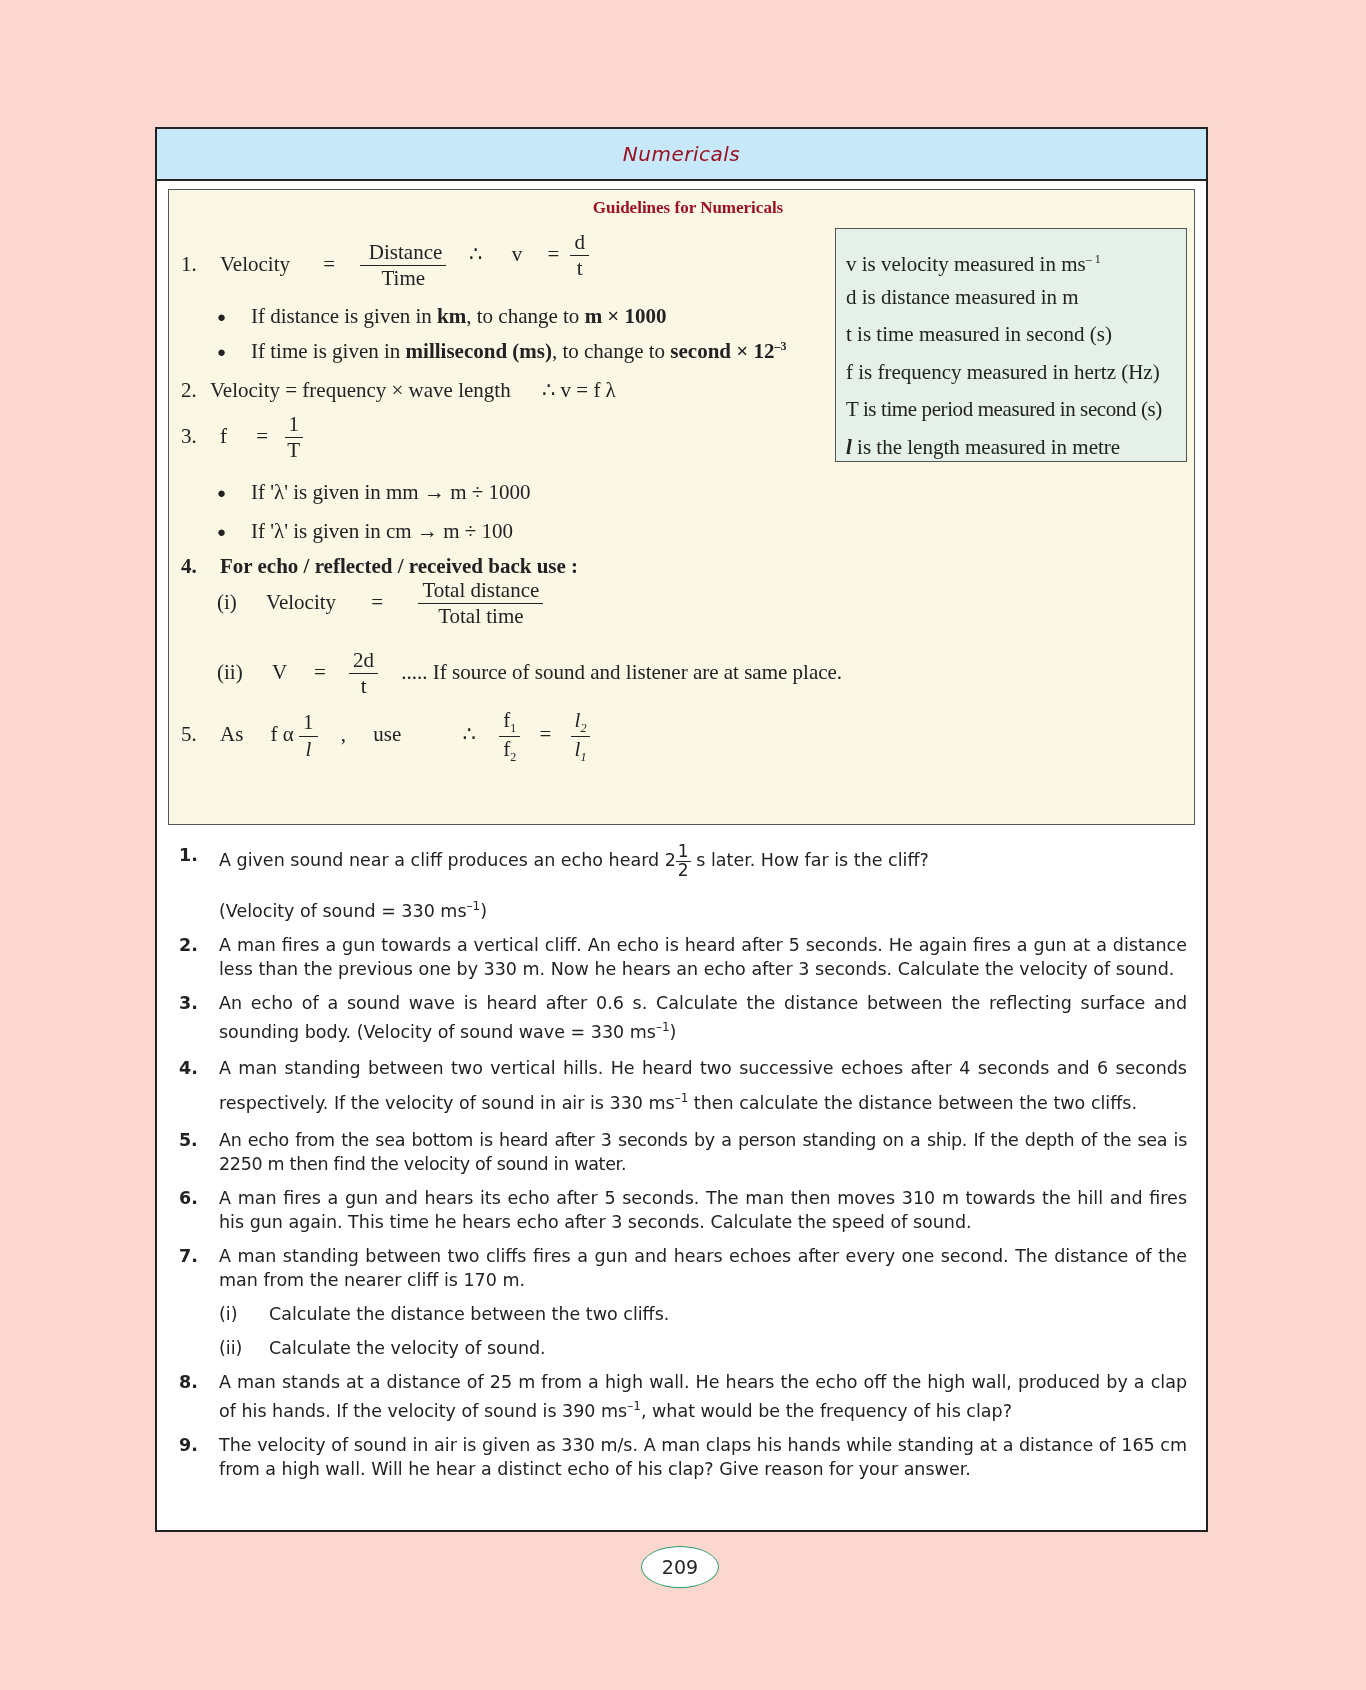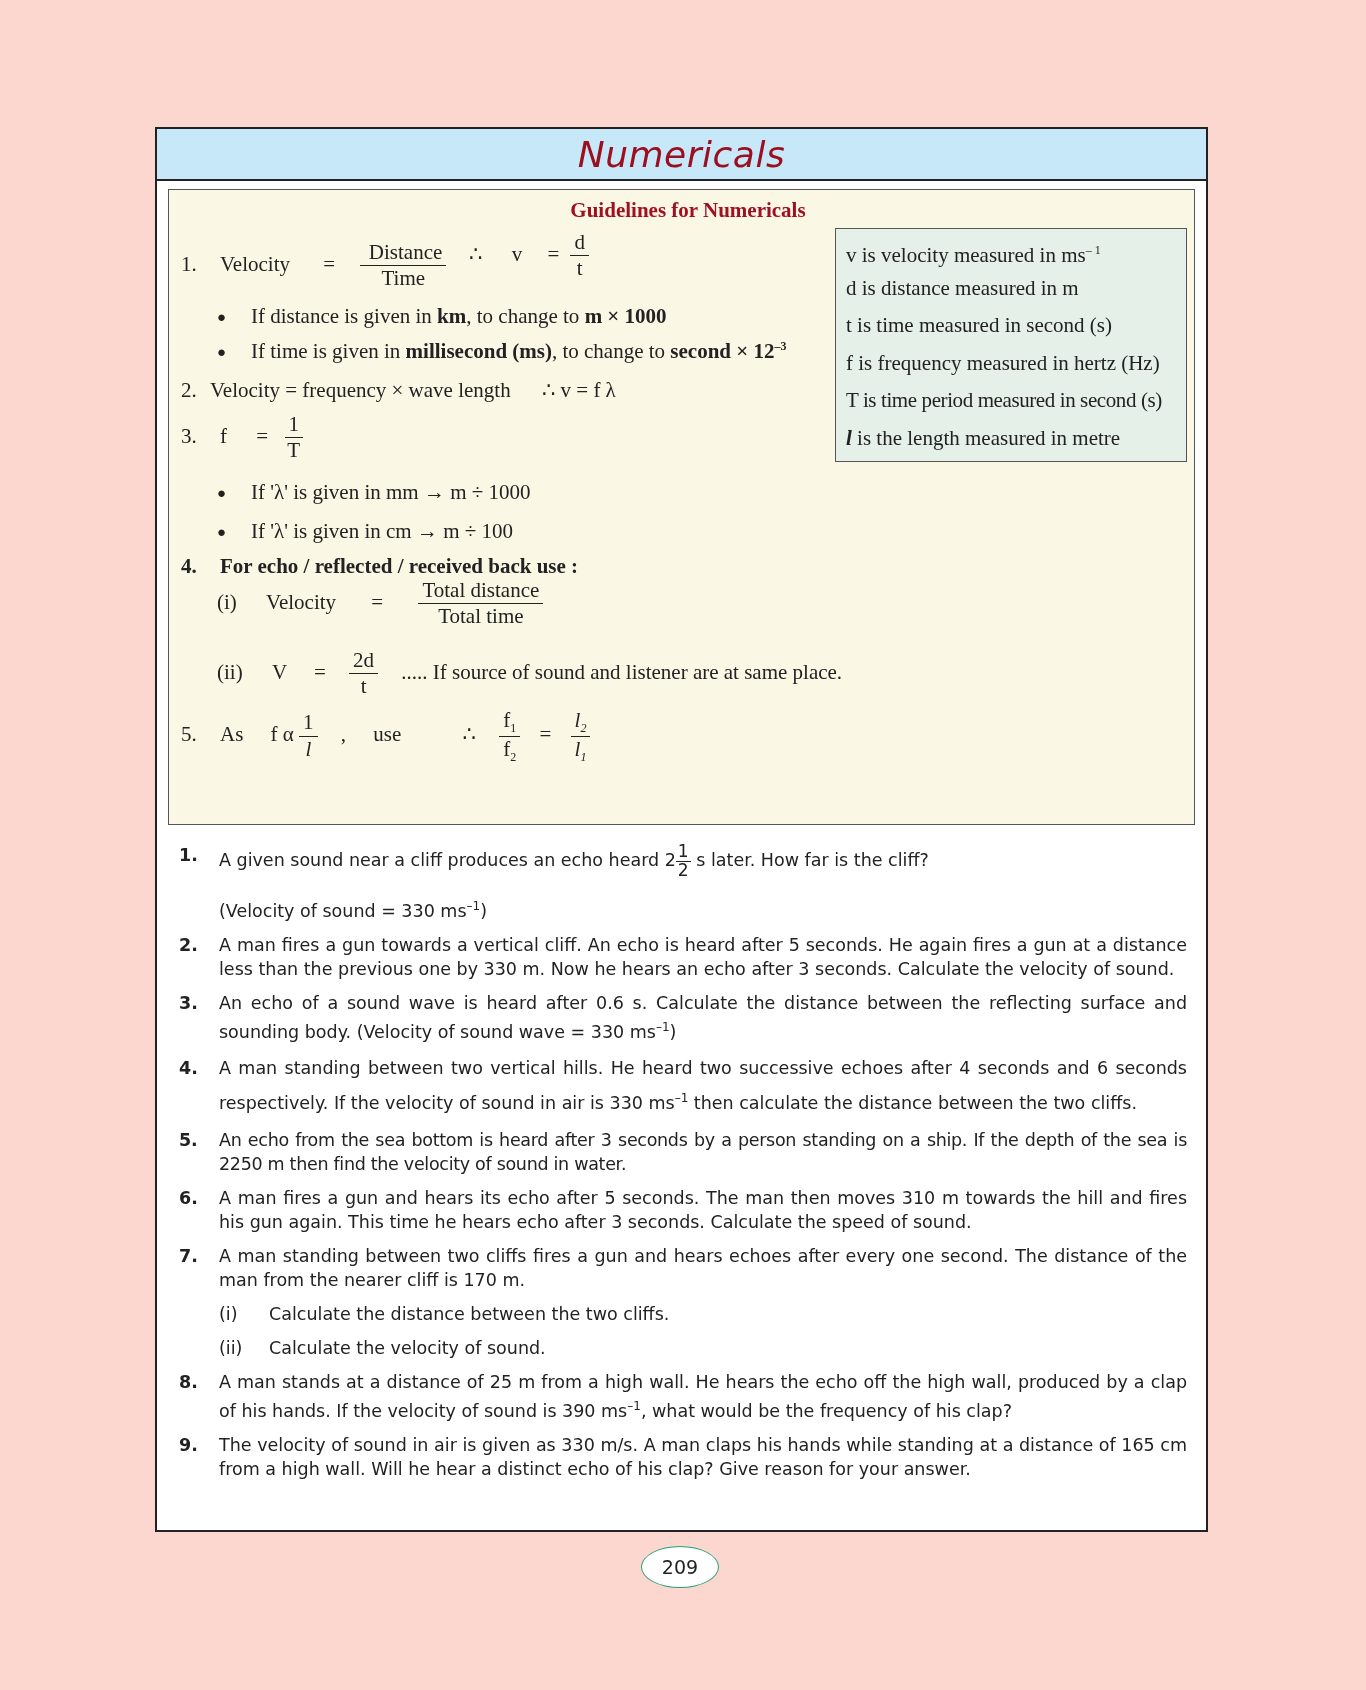--- a/index.html
+++ b/index.html
@@ -10,39 +10,39 @@
   .page-box {
     position:absolute; left:155px; top:127px; width:1053px; height:1405px;
     border:2px solid #222; background:#fff; box-sizing:border-box;
   }
   .title-bar {
     height:50px; background:#c7e8f9; border-bottom:2px solid #222;
     display:flex; align-items:center; justify-content:center;
   }
   .title-bar span {
     font-family: "DejaVu Sans", sans-serif; font-style:italic;
-    color:#9b1020; font-size:36px; letter-spacing:0.5px;
+    color:#9b1020; font-size:20px; letter-spacing:0.5px;
   }
   .guide-box {
     position:absolute; left:11px; top:60px; width:1027px; height:636px;
     background:#fbf7e5; border:1px solid #555; box-sizing:border-box;
   }
   .guide-title {
     position:absolute; top:8px; left:13px; right:0; text-align:center;
-    color:#a01020; font-weight:bold; font-size:21px;
+    color:#a01020; font-weight:bold; font-size:17px;
   }
   .gl { position:absolute; font-size:21px; white-space:nowrap; }
   .frac { display:inline-flex; flex-direction:column; align-items:center; vertical-align:middle; line-height:1.2; }
   .frac .num { border-bottom:1px solid #222; padding:0 4px; }
   .frac .den { padding:0 4px; }
   .bullet::before { content:"●"; font-size:15px; position:absolute; left:-34px; top:5px; }
   .legend-box {
     position:absolute; left:666px; top:38px; width:352px; height:234px;
     background:#e5f0e8; border:1px solid #555; box-sizing:border-box;
-    padding:3px 10px;
+    padding:12px 10px;
   }
   .legend-box div { font-size:21px; height:37.5px; line-height:37.5px; white-space:nowrap; }
   sup { font-size:12px; }
   sub { font-size:12px; }
   .questions { position:absolute; left:20px; top:714px; width:1010px; font-family:"DejaVu Sans", sans-serif; font-size:17.5px; }
   .q { position:relative; padding-left:42px; line-height:24px; text-align:justify; margin-bottom:10px; }
   .q .qn { position:absolute; left:2px; top:0; font-weight:bold; }
   .sub-item { position:relative; padding-left:50px; margin-top:10px; }
   .sub-item .sn { position:absolute; left:0; }
   .page-num {

